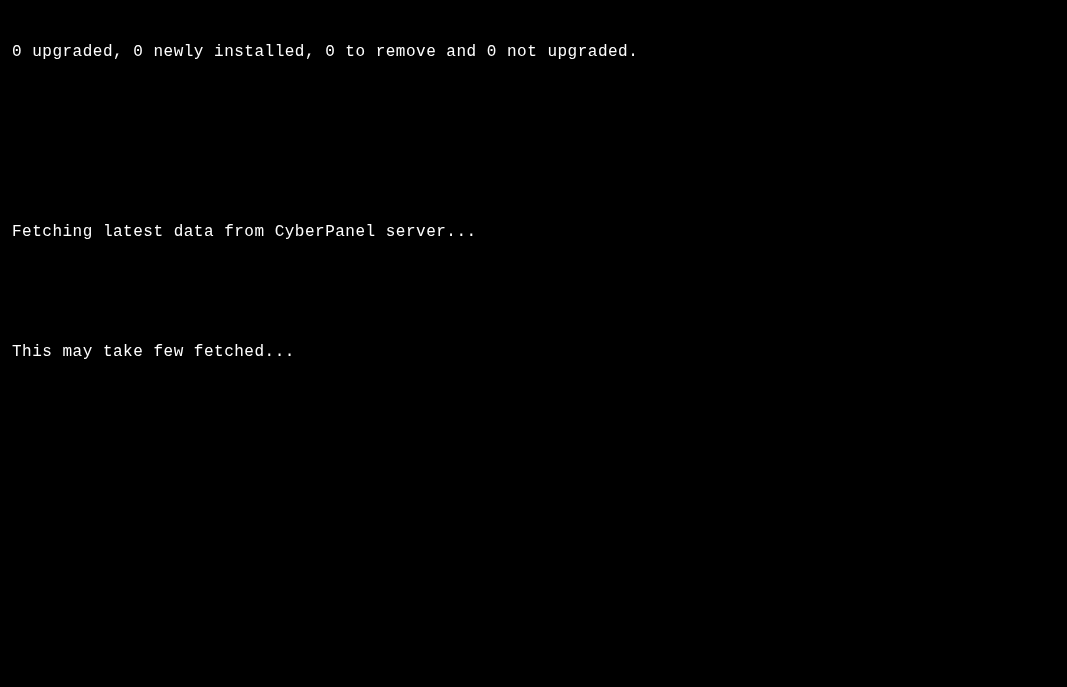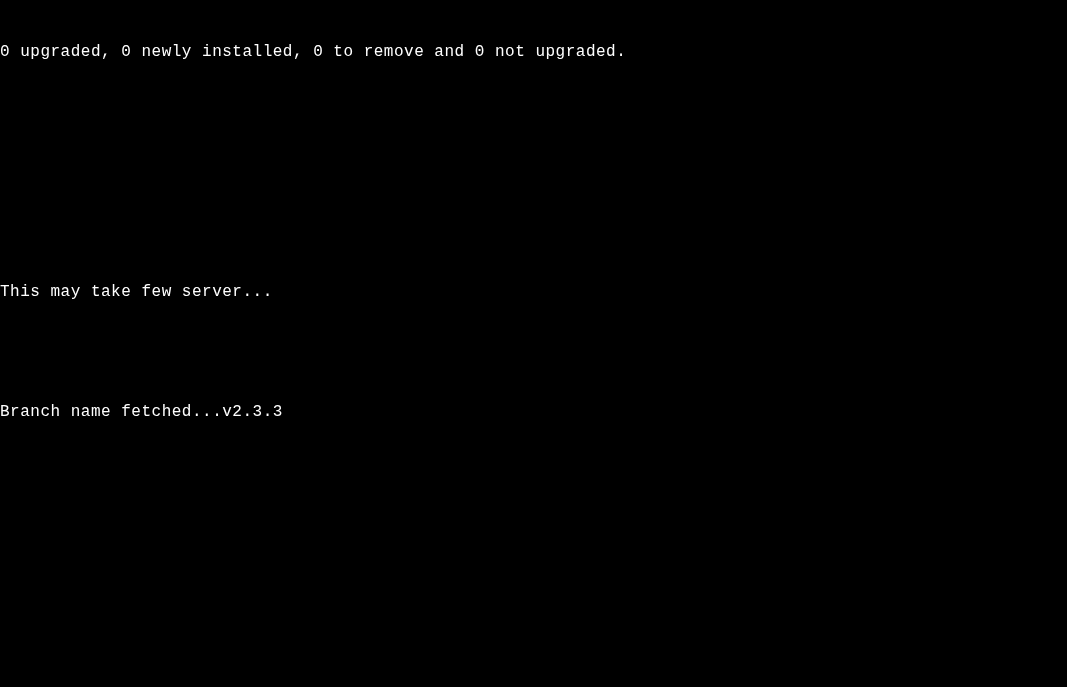--- a/index.html
+++ b/index.html
@@ -17,36 +17,37 @@
       height: 687px;
       overflow: hidden;
       padding: 2px 0 0 0;
     }
     .terminal {
       white-space: pre;
     }
     .line {
       min-height: 20px;
       letter-spacing: 0.5px;
+      padding-left: 12px;
     }
     .blank {
       height: 20px;
     }
   </style>
 </head>
 <body>
 
 <div class="terminal">
   <div class="line">0 upgraded, 0 newly installed, 0 to remove and 0 not upgraded.</div>
   <div class="blank"></div>
   <div class="blank"></div>
+  <div class="line">Fetching latest data from CyberPanel server...</div>
   <div class="blank"></div>
-  <div class="line">This may take few server...</div>
+  <div class="line">This may take few fetched...</div>
   <div class="blank"></div>
-  <div class="line">Branch name fetched...v2.3.3</div>
   <div class="blank"></div>
   
   
   
   
   
   
   
   
   

